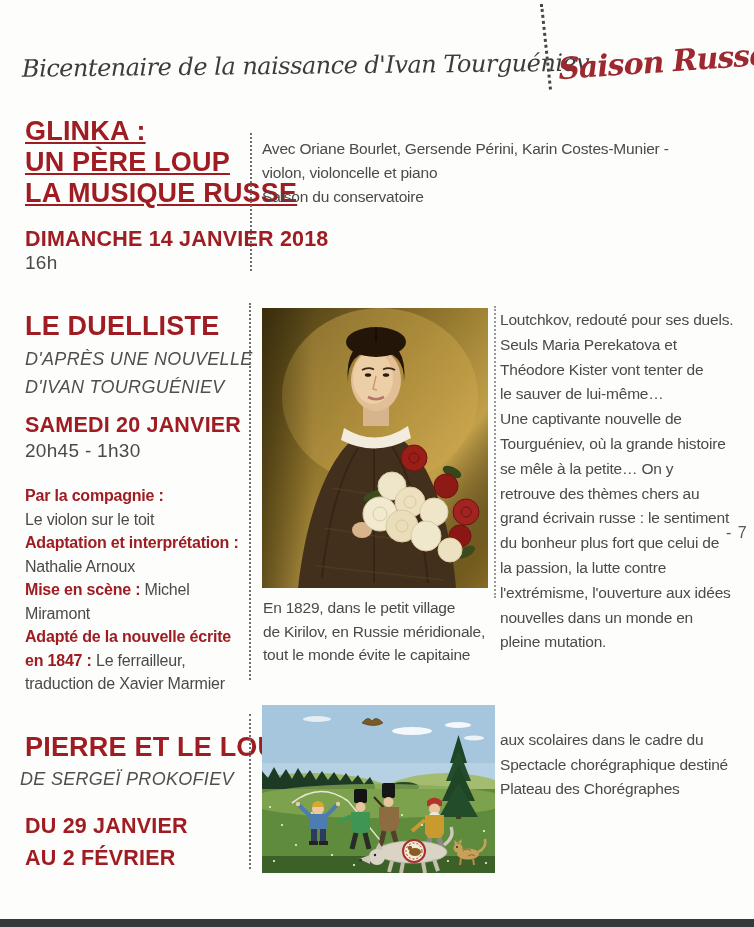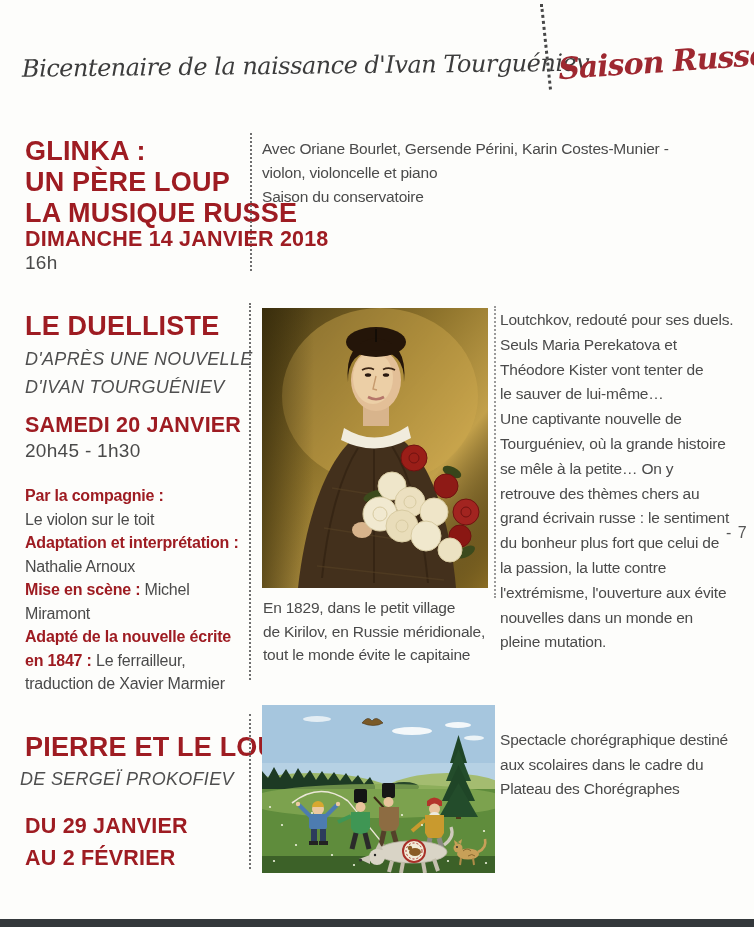--- a/index.html
+++ b/index.html
@@ -58,21 +58,21 @@
 </style>
 </head>
 <body>
 
 <div class="page">
 
   <div class="abs h-script">Bicentenaire de la naissance d'Ivan Tourguéniev</div>
   <div class="abs h-divider"></div>
   <div class="abs season">Saison Russe</div>
 
-  <div class="abs sec-title" style="left:25px;top:136px;">
+  <div class="abs sec-title" style="left:25px;top:116px;text-decoration:underline;">
       <div class="tline">GLINKA :</div>
       <div class="tline">UN PÈRE LOUP</div>
       <div class="tline">LA MUSIQUE RUSSE</div>
     </div>
   <div class="abs dotted-v" style="left:250px;top:133px;height:138px;"></div>
   <div class="abs body" style="left:262px;top:137px;">
       <div class="tline">Avec Oriane Bourlet, Gersende Périni, Karin Costes-Munier -</div>
       <div class="tline">violon, violoncelle et piano</div>
     </div>
   <div class="abs body italic" style="left:262px;top:185px;">Saison du conservatoire</div>
@@ -176,21 +176,21 @@
       <div class="tline">Seuls Maria Perekatova et</div>
       <div class="tline">Théodore Kister vont tenter de</div>
       <div class="tline">le sauver de lui-même…</div>
       <div class="tline">Une captivante nouvelle de</div>
       <div class="tline">Tourguéniev, où la grande histoire</div>
       <div class="tline">se mêle à la petite… On y</div>
       <div class="tline">retrouve des thèmes chers au</div>
       <div class="tline">grand écrivain russe : le sentiment</div>
       <div class="tline">du bonheur plus fort que celui de</div>
       <div class="tline">la passion, la lutte contre</div>
-      <div class="tline">l'extrémisme, l'ouverture aux évite</div>
+      <div class="tline">l'extrémisme, l'ouverture aux idées</div>
       <div class="tline">nouvelles dans un monde en</div>
       <div class="tline">pleine mutation.</div>
     </div>
 
   <div class="abs pageno" style="left:726px;top:524px;">- 7</div>
 
   <div class="abs sec-title" style="left:25px;top:732px;">PIERRE ET LE LOUP</div>
   <div class="abs sec-sub" style="left:20px;top:765px;">DE SERGEÏ PROKOFIEV</div>
   <div class="abs date" style="left:25px;top:810px;line-height:32px;">
       <div class="tline">DU 29 JANVIER</div>
@@ -301,20 +301,20 @@
           <circle cx="186" cy="156" r="1.1"></circle>
           <circle cx="50" cy="108" r="1.1"></circle>
         <circle cx="140" cy="110" r="1.1"></circle>
           <circle cx="224" cy="158" r="1.1"></circle>
           <circle cx="8" cy="102" r="1.1"></circle>
       </g>
     </svg>
   </div>
 
   <div class="abs body" style="left:500px;top:728px;line-height:24.5px;width:250px;">
+      <div class="tline">aux scolaires dans le cadre du</div>
       <div class="tline">Spectacle chorégraphique destiné</div>
-      <div class="tline">aux scolaires dans le cadre du</div>
       <div class="tline">Plateau des Chorégraphes</div>
     </div>
 
   <div class="abs scan-bar"></div>
 
 </div>
 
 </body></html>

